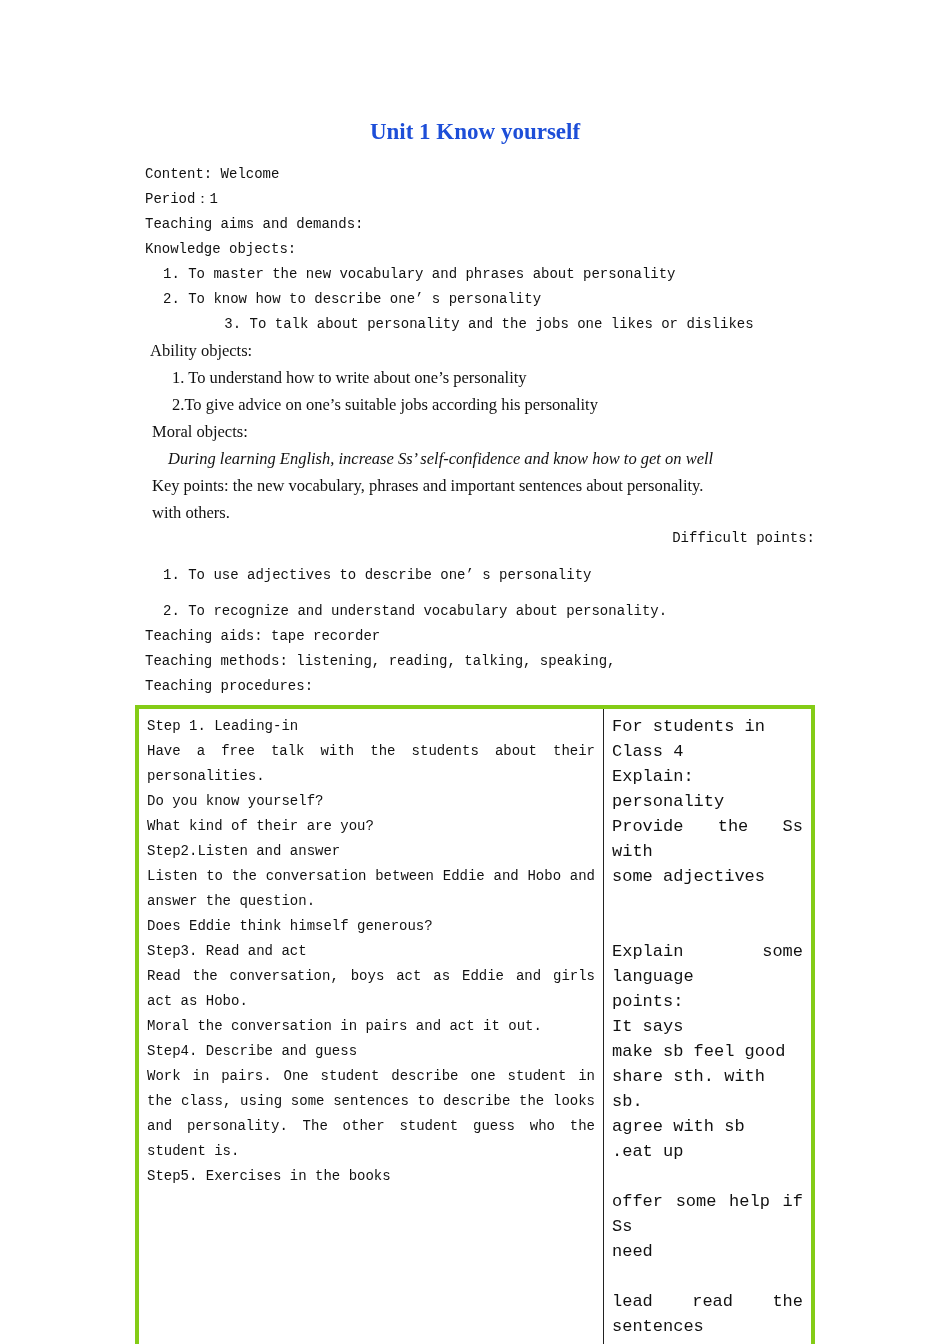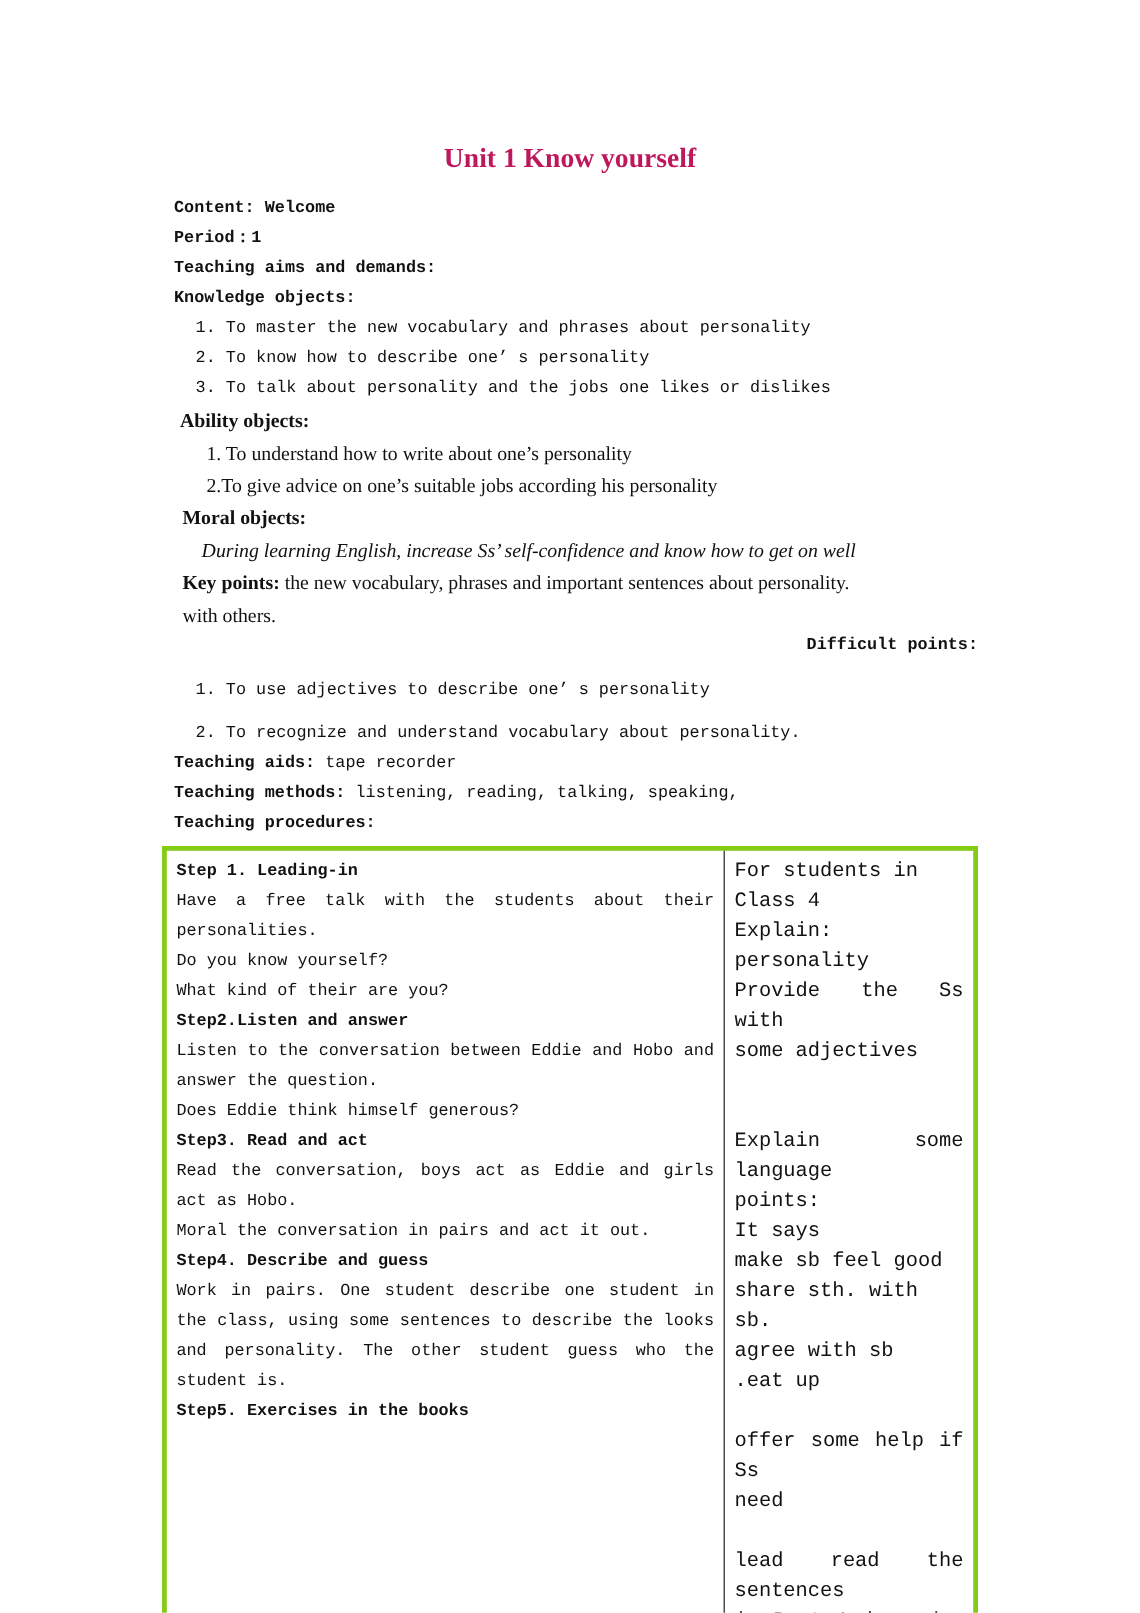--- a/index.html
+++ b/index.html
@@ -25,21 +25,21 @@
   .line {
     font-size:14px;
     line-height:25px;
     white-space:pre-wrap;
   }
   .line.serif {
     font-family:"Liberation Serif","DejaVu Serif",serif;
     font-size:16.5px;
     line-height:27px;
   }
-  .b { font-weight:bold; }
+  .b { font-weight:normal; }
   .proc-table {
     display:flex;
     margin-top:6px;
     border:4px solid #84cc16;
     justify-content:space-between;
   }
   .cellL {
     width:465px;
     box-sizing:border-box;
     border-right:1px solid #222222;
@@ -50,30 +50,30 @@
     box-sizing:border-box;
     padding:5px 8px 8px 8px;
   }
   .cellR .line { font-size:17px; }
   .just { text-align:justify; text-align-last:justify; }
 </style>
 </head>
 <body>
 
 <div class="page">
-  <h1 class="title" style="color: #be185d;">Unit 1 Know yourself</h1>
+  <h1 class="title" style="color: #1d4ed8;">Unit 1 Know yourself</h1>
 
   <div class="body-block" id="body-lines">
       <div class="line"><span class="b">Content: Welcome</span></div>
       <div class="line"><span class="b">Period：1</span></div>
       <div class="line"><span class="b">Teaching aims and demands:</span></div>
       <div class="line"><span class="b">Knowledge objects:</span></div>
       <div class="line" style="padding-left: 18px;">1. To master the new vocabulary and phrases about personality</div>
       <div class="line" style="padding-left: 18px;">2. To know how to describe one’ s personality</div>
-      <div class="line" style="padding-left: 18px;">3. To talk about personality and the jobs one likes or dislikes</div>
+      <div class="line" style="padding-left: 18px; text-align: center;">3. To talk about personality and the jobs one likes or dislikes</div>
       <div class="line serif" style="padding-left: 5px;"><span class="b">Ability objects:</span></div>
       <div class="line serif" style="padding-left: 27px;">1. To understand how to write about one’s personality</div>
       <div class="line serif" style="padding-left: 27px;">2.To give advice on one’s suitable jobs according his personality</div>
       <div class="line serif" style="padding-left: 7px;"><span class="b">Moral objects:</span></div>
       <div class="line serif" style="padding-left: 23px; font-style: italic;">During learning English, increase Ss’ self-confidence and know how to get on well</div>
       <div class="line serif" style="padding-left: 7px;"><span class="b">Key points:</span> the new vocabulary, phrases and important sentences about personality.</div>
       <div class="line serif" style="padding-left: 7px;">with others.</div>
       <div class="line" style=" text-align: right;"><span class="b">Difficult points:</span></div>
       <div class="line" style="padding-left: 18px; margin-top: 12px;">1. To use adjectives to describe one’ s personality</div>
       <div class="line" style="padding-left: 18px; margin-top: 11px;">2. To recognize and understand vocabulary about personality.</div>

